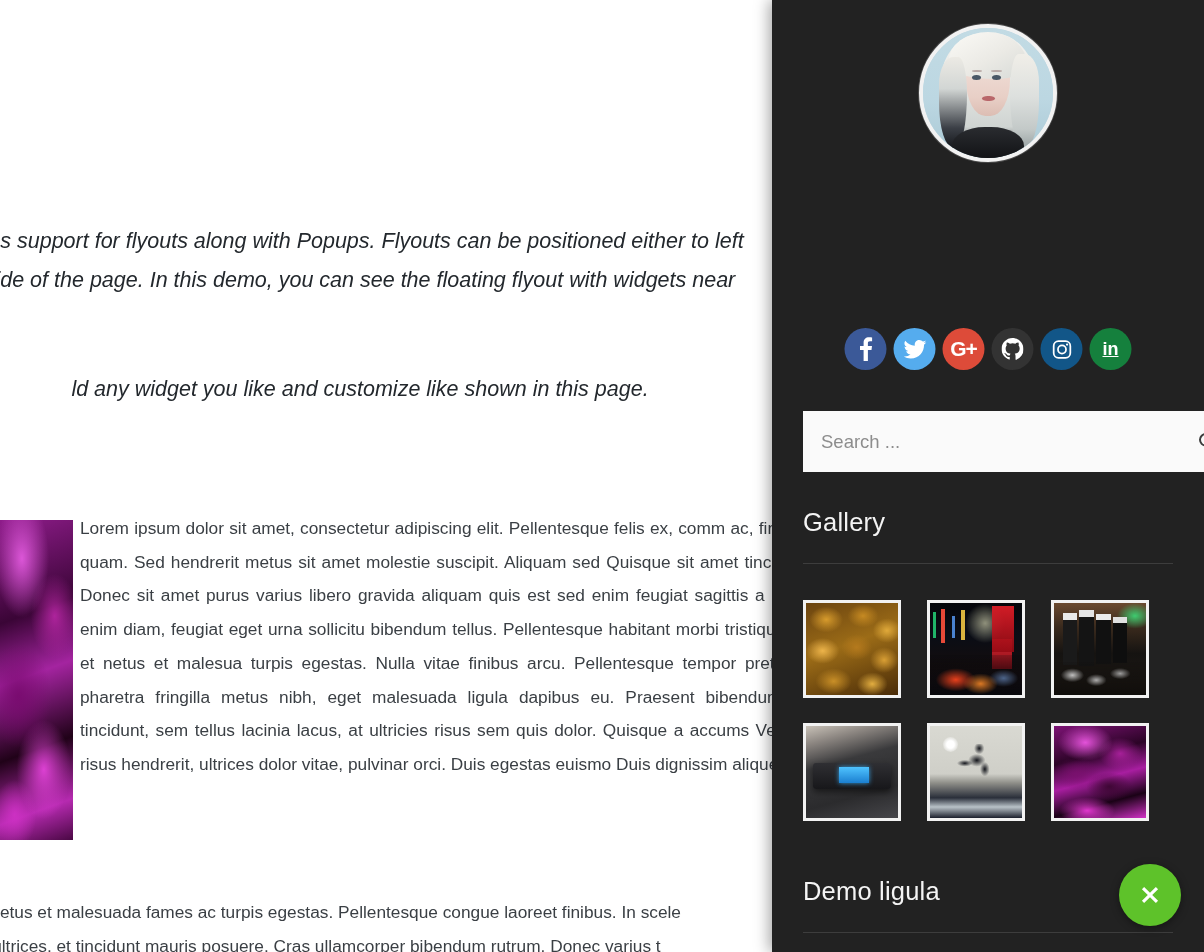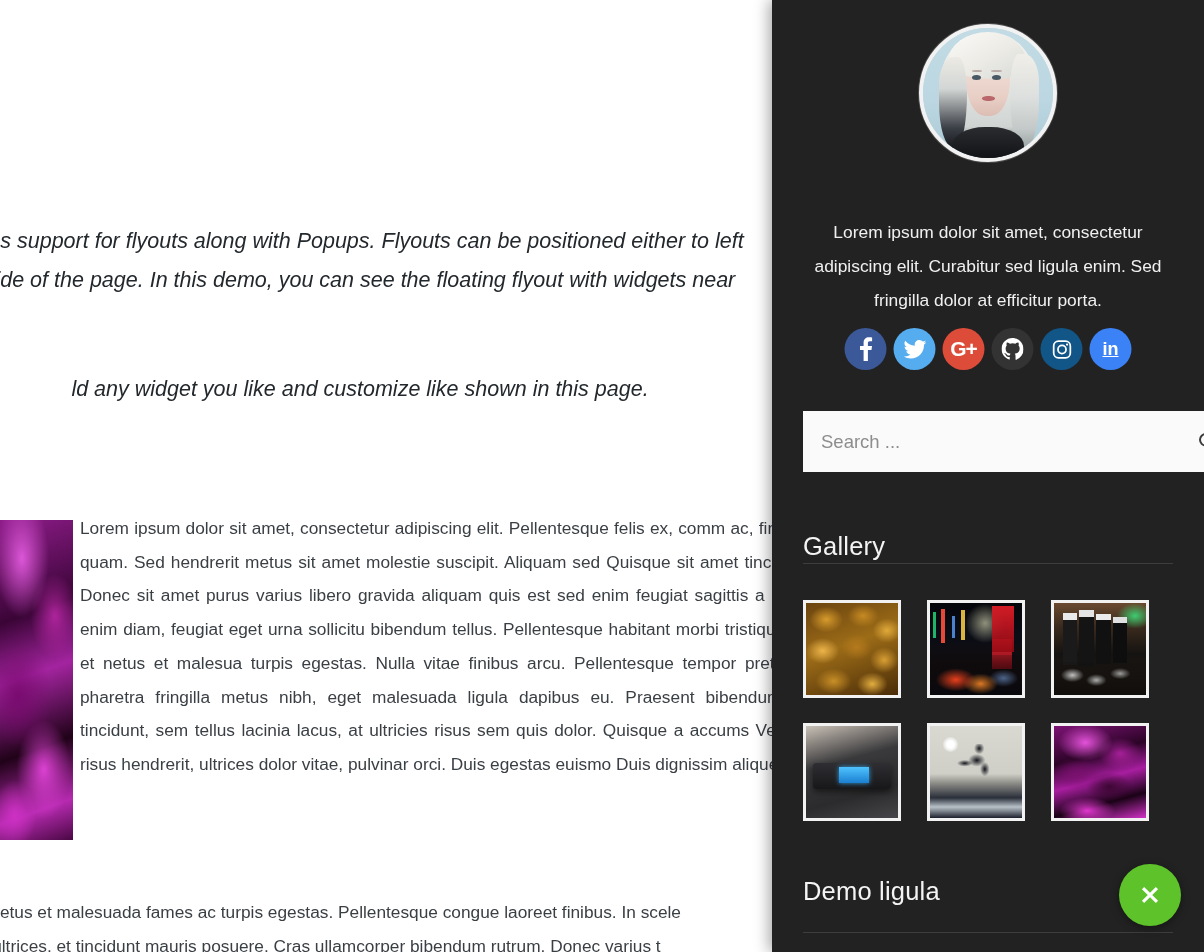--- a/index.html
+++ b/index.html
@@ -199,21 +199,21 @@
     color: #ffffff;
     cursor: pointer;
     flex: 0 0 auto;
   }
   .social svg { display:block; }
   .s-fb { background:#3b5998; }
   .s-tw { background:#55acee; }
   .s-gp { background:#dd4b39; }
   .s-gh { background:#333333; }
   .s-ig { background:#125688; }
-  .s-in { background:#3b82f6;text-decoration:underline; }
+  .s-in { background:#15803d;text-decoration:underline; }
   .gp-label {
     font-size: 21px;
     font-weight: bold;
     font-family: "Liberation Sans", sans-serif;
     letter-spacing:-1px;
   }
   .in-label {
     font-size: 18px;
     font-weight: bold;
     font-family: "Liberation Sans", sans-serif;
@@ -248,21 +248,21 @@
 
   .widget-title {
     position: absolute;
     left: 31px;
     color: #f4f4f4;
     font-size: 25.5px;
     font-weight: normal;
     margin: 0;
     letter-spacing: .2px;
   }
-  #gallery-title { top: 532px; text-align: center; }
+  #gallery-title { top: 508px; text-align: center; }
   #demo-title   { top: 877px; }
 
   .widget-rule {
     position: absolute;
     left: 31px;
     width: 370px; height: 1px;
     background: #3d3d3d;
   }
   #gallery-rule { top: 563px; }
   #demo-rule    { top: 932px; }
@@ -462,21 +462,20 @@
         <div class="av-hair-right"></div>
         <div class="av-brow l"></div>
         <div class="av-brow r"></div>
         <div class="av-eye l"></div>
         <div class="av-eye r"></div>
         <div class="av-lip"></div>
         <div class="av-top"></div>
       </div>
     </div>
 
-    <p class="bio">Lorem ipsum dolor sit amet, consectetur adipiscing elit. Curabitur sed ligula enim. Sed fringilla dolor at efficitur porta.</p>
 
     <div class="social-row">
 
       <a class="social s-fb" title="Facebook">
         <svg width="13" height="24" viewBox="0 0 13 24" aria-hidden="true">
           <path fill="#fff" d="M8.4 24V13.1h3.6l.5-4.2H8.4V6.2c0-1.2.3-2 2.1-2h2.2V.5C12.3.4 11 .3 9.5.3 6.3.3 4.1 2.2 4.1 5.8v3.1H.5v4.2h3.6V24h4.3z"></path>
         </svg>
       </a>
 
       <a class="social s-tw" title="Twitter">

